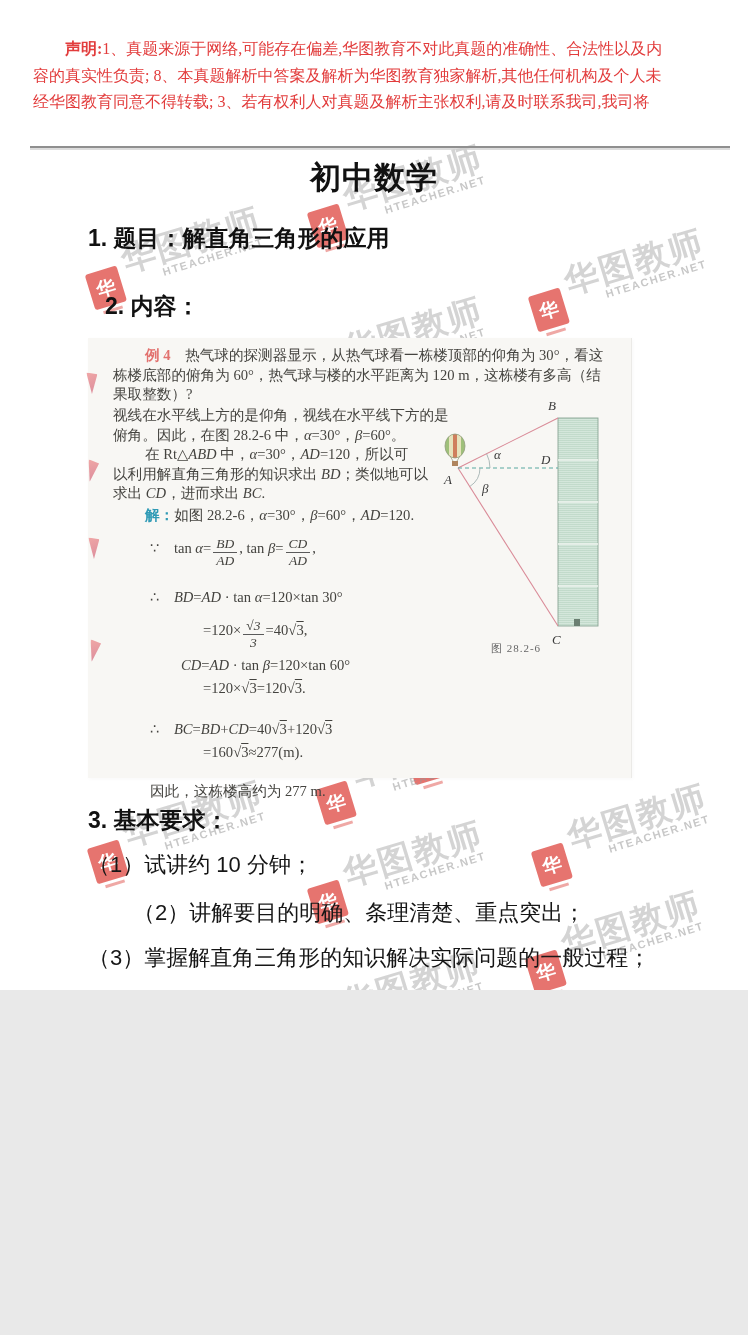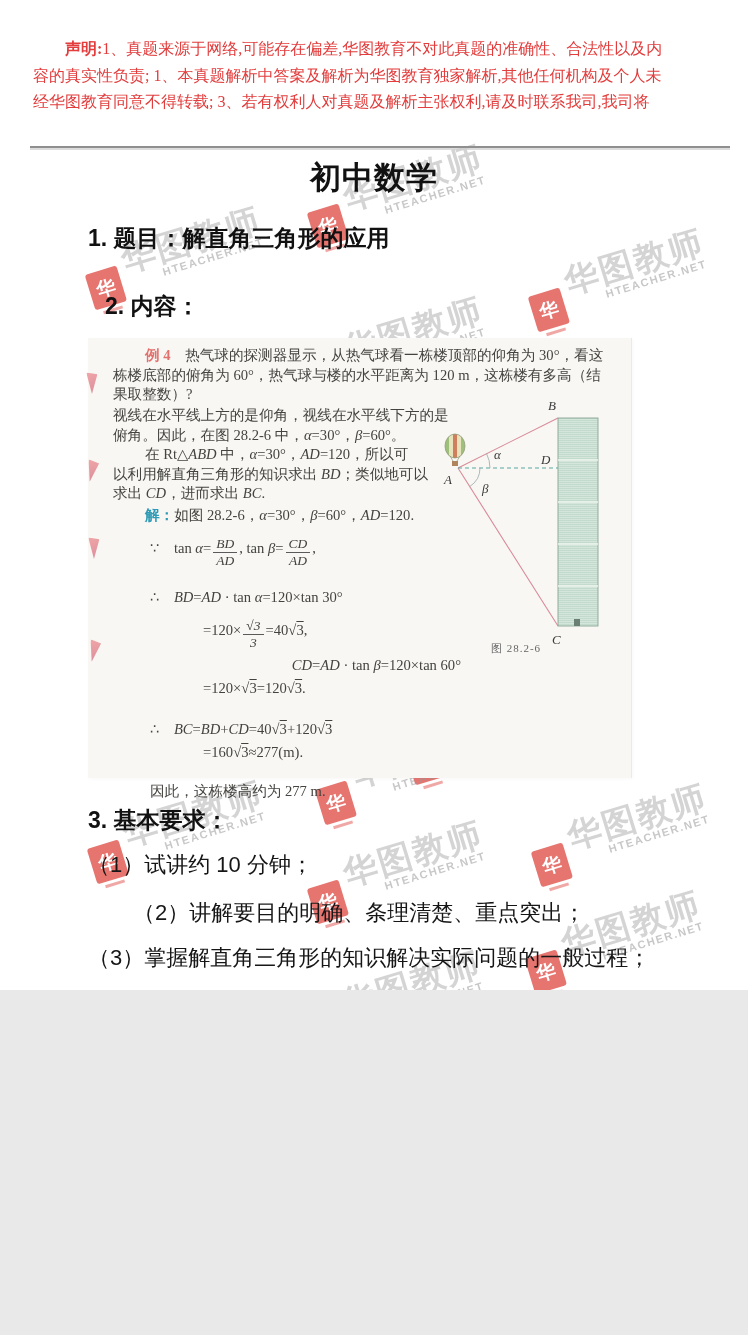--- a/index.html
+++ b/index.html
@@ -37,21 +37,21 @@
   
   #scan{position:absolute;left:88px;top:338px;width:544px;height:440px;z-index:2;
     background:var(--scan-bg);box-shadow:inset -1px 0 0 rgba(0,0,0,.05),1px 1px 4px rgba(0,0,0,.03);
     font-family:"Liberation Serif","DejaVu Serif",serif;color:var(--scan-text);font-size:14.6px;}
   #tb-para1{position:absolute;left:25px;top:8px;width:508px;}
   #tb-col{position:absolute;left:25px;top:68px;width:348px;}
   .tb-line{line-height:19.6px;white-space:nowrap;}
   .m-line{line-height:23px;}
   .m-line.tall{line-height:30px;margin:6px 0 4px;}
   .ind-pi{padding-left:32px;} .ind-s{padding-left:37px;margin-top:18px;}
-  .ind-op{padding-left:68px;text-align:right;} .ind-c{padding-left:90px;}
+  .ind-op{padding-left:68px;} .ind-c{padding-left:90px;}
   .labb{color:var(--label-blue);font-weight:700;}
   .labr{color:var(--label-red);font-weight:700;}
   .mvar{font-style:italic;font-family:"Liberation Serif",serif;}
   .frac{display:inline-block;text-align:center;vertical-align:-12px;line-height:1.05;margin:0 2px;}
   .frac .fn{display:block;padding:0 3px 1px;font-size:13.5px;}
   .frac .fd{display:block;border-top:1px solid #5a5a5a;padding:1px 3px 0;font-size:13.5px;}
   .sqrt-rad{text-decoration:overline;}
   .flag{position:absolute;left:0;width:11px;height:22px;z-index:3;opacity:.85;
     background:linear-gradient(160deg,#e99,#d6798c);
     clip-path:polygon(0 0,100% 12%,38% 100%);}
@@ -59,21 +59,21 @@
   .fig-label{font-family:"Liberation Serif",serif;font-style:italic;font-size:13px;fill:#3a3a3a;}
   .fig-caption{font-family:"Liberation Serif",serif;font-size:11px;fill:#666;letter-spacing:1px;}
 </style>
 </head>
 <body>
 
 <div class="page">
 
   <div id="disclaimer">
     <div class="dl-first"><b>声明:</b><span>1、真题来源于网络,可能存在偏差,华图教育不对此真题的准确性、合法性以及内</span></div>
-    <div>容的真实性负责; 1、本真题解析中答案及解析为华图教育独家解析,其他任何机构及个人未</div>
+    <div>容的真实性负责; 8、本真题解析中答案及解析为华图教育独家解析,其他任何机构及个人未</div>
     <div>经华图教育同意不得转载; 3、若有权利人对真题及解析主张权利,请及时联系我司,我司将</div>
   </div>
   <div class="rule"></div>
 
   <div id="title">初中数学</div>
   <div id="h-topic" class="h2">1. 题目：解直角三角形的应用</div>
   <div id="h-content" class="h2">2. 内容：</div>
 
   <div id="scan">
     <div id="tb-para1">

